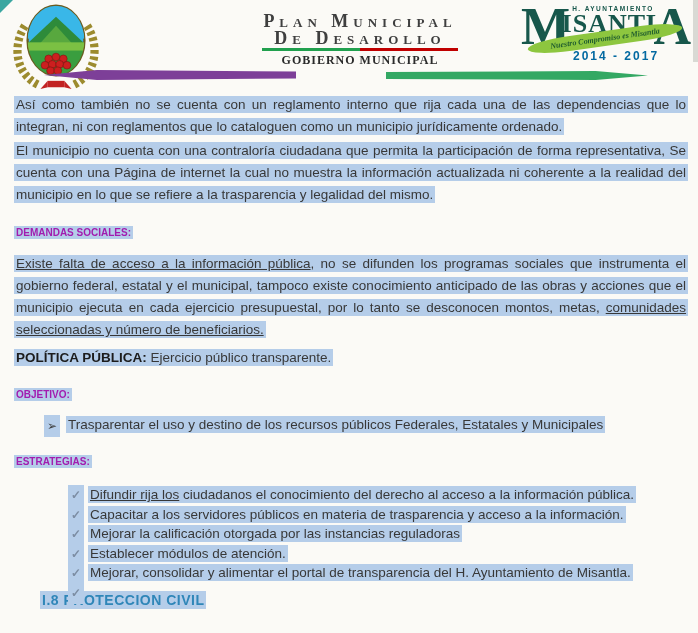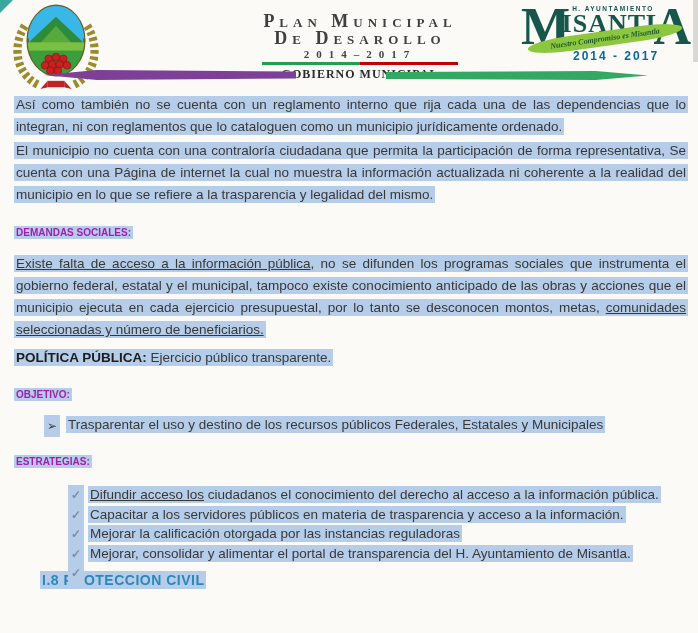--- a/index.html
+++ b/index.html
@@ -109,21 +109,20 @@
         </g>
       </g>
       <rect x="41" y="86" width="18" height="7" fill="#c22222"></rect>
       <polygon points="41,86 33,95 41,93" fill="#c22222"></polygon>
       <polygon points="59,86 67,95 59,93" fill="#c22222"></polygon>
     </svg>
 
     <div class="title-block">
       <div class="t1">Plan Municipal</div>
       <div class="t1">De Desarollo</div>
-      <div class="t2">2014–2017</div>
       <div class="title-rule">
           <span class="g"></span>
           <span class="r"></span>
         </div>
       <div class="t3">GOBIERNO MUNICIPAL</div>
     </div>
 
     <div class="mlogo">
       <span class="bigM">M</span>
       <div class="mid">
@@ -156,32 +155,33 @@
     <div class="arrow-item">
       <span class="glyph">➢</span>
       <span class="hl">Trasparentar el uso y destino de los recursos públicos Federales, Estatales y Municipales</span>
     </div>
 
     <h2 class="sec est-head"><span class="hl">ESTRATEGIAS:</span></h2>
 
     <div class="check-list">
       <div class="check-item">
         <span class="glyph">✓</span>
-        <span class="hl"><span class="u">Difundir acceso los</span><span> ciudadanos el conocimiento del derecho al acceso a la información pública.</span></span>
+        <span class="hl"><span class="u">Difundir rija los</span><span> ciudadanos el conocimiento del derecho al acceso a la información pública.</span></span>
       </div>
       <div class="check-item">
         <span class="glyph">✓</span>
         <span class="hl"><span>Capacitar a los servidores públicos en materia de trasparencia y acceso a la información.</span></span>
       </div>
       <div class="check-item">
         <span class="glyph">✓</span>
         <span class="hl"><span>Mejorar la calificación otorgada por las instancias reguladoras</span></span>
       </div>
       <div class="check-item">
         <span class="glyph">✓</span>
+        <span class="hl"><span>Establecer módulos de atención.</span></span>
       </div>
       <div class="check-item">
         <span class="glyph">✓</span>
         <span class="hl"><span>Mejorar, consolidar y alimentar el portal de transparencia del H. Ayuntamiento de Misantla.</span></span>
       </div>
       <div class="check-item">
         <span class="glyph">✓</span>
       </div>
     </div>
 

